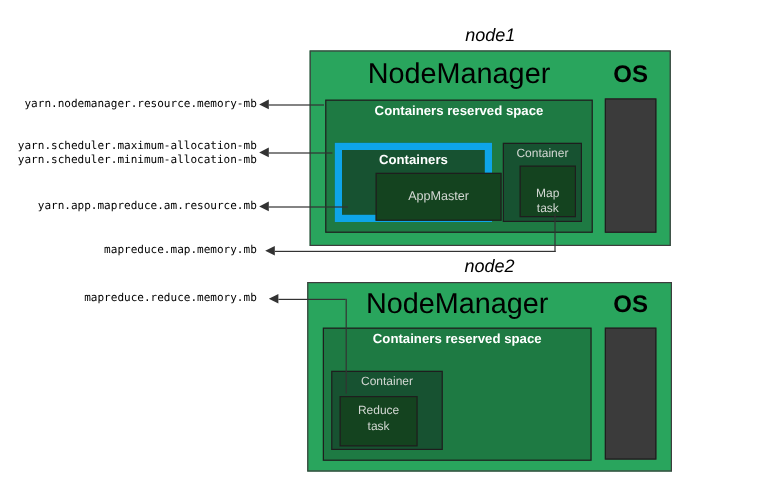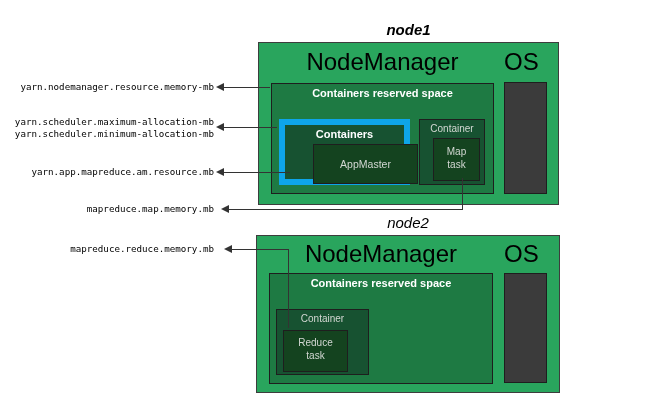--- a/index.html
+++ b/index.html
@@ -18,24 +18,24 @@
   .hl{position:absolute;height:1px;background:var(--line-color);z-index:6;}
   .vl{position:absolute;width:1px;background:var(--line-color);z-index:6;}
   .ah{position:absolute;width:0;height:0;z-index:6;
       border-top:4px solid transparent;border-bottom:4px solid transparent;
       border-right:8px solid var(--line-color);}
   
   .node{position:absolute;background:var(--node-green);border:1px solid #3d3d3d;}
   #node1-box{left:258px;top:42px;width:301px;height:163px;}
   #node2-box{left:256px;top:235px;width:304px;height:158px;}
   .node-title{position:absolute;font-style:italic;font-size:15px;color:#000;text-align:center;}
-  #node1-title{left:258px;top:21px;width:301px;font-weight:bold;}
+  #node1-title{left:258px;top:21px;width:301px;}
   #node2-title{left:256px;top:214px;width:304px;}
   .nm-label{position:absolute;font-size:24px;line-height:20px;color:#000;text-align:center;}
-  .os-label{position:absolute;font-size:24px;line-height:20px;color:#000;text-align:left;width:43px;}
+  .os-label{position:absolute;font-size:20px;line-height:20px;color:#000;text-align:center;width:43px;font-weight:bold;}
   #node1-box .nm-label{left:12px;top:9px;width:223px;}
   #node1-box .os-label{left:245px;top:9px;}
   #node2-box .nm-label{left:12px;top:8px;width:224px;}
   #node2-box .os-label{left:247px;top:8px;}
   .reserved{position:absolute;background:var(--reserved-green);border:1px solid #1e1e1e;}
   #node1-box .reserved{left:12px;top:40px;width:223px;height:111px;}
   #node2-box .reserved{left:12px;top:37px;width:224px;height:111px;}
   .lbl-bold{position:absolute;top:3px;left:0;width:100%;text-align:center;
             font-weight:bold;font-size:11px;color:var(--text-white);}
   .lbl-light{position:absolute;top:3px;left:0;width:100%;text-align:center;
@@ -43,21 +43,21 @@
   .containers-box{position:absolute;left:7px;top:35px;width:131px;height:66px;
                   background:var(--container-green);border:6px solid #0ea5e9;}
   .appmaster-box{position:absolute;left:28px;top:19px;width:105px;height:40px;
                  background:var(--task-green);border:1px solid #1e1e1e;
                  display:flex;align-items:center;justify-content:center;
                  font-size:10.5px;color:var(--text-light);}
   .container1-box{position:absolute;left:147px;top:35px;width:66px;height:66px;
                   background:var(--container-green);border:1px solid #1e1e1e;}
   .map-box{position:absolute;left:13px;top:18px;width:47px;height:43px;
            background:var(--task-green);border:1px solid #1e1e1e;
-           text-align:center;font-size:10px;line-height:13px;padding-top:6px;
+           text-align:center;font-size:10px;line-height:13px;padding-top:16px;
            color:var(--text-light);}
   .container2-box{position:absolute;left:6px;top:35px;width:93px;height:66px;
                   background:var(--container-green);border:1px solid #1e1e1e;}
   .reduce-box{position:absolute;left:6px;top:20px;width:65px;height:42px;
               background:var(--task-green);border:1px solid #1e1e1e;
               text-align:center;font-size:10px;line-height:13px;padding-top:5px;
               color:var(--text-light);}
   .os-rect{position:absolute;background:var(--os-gray);border:1px solid #1e1e1e;}
   #node1-box .os-rect{left:245px;top:39px;width:43px;height:112px;}
   #node2-box .os-rect{left:247px;top:37px;width:43px;height:110px;}

